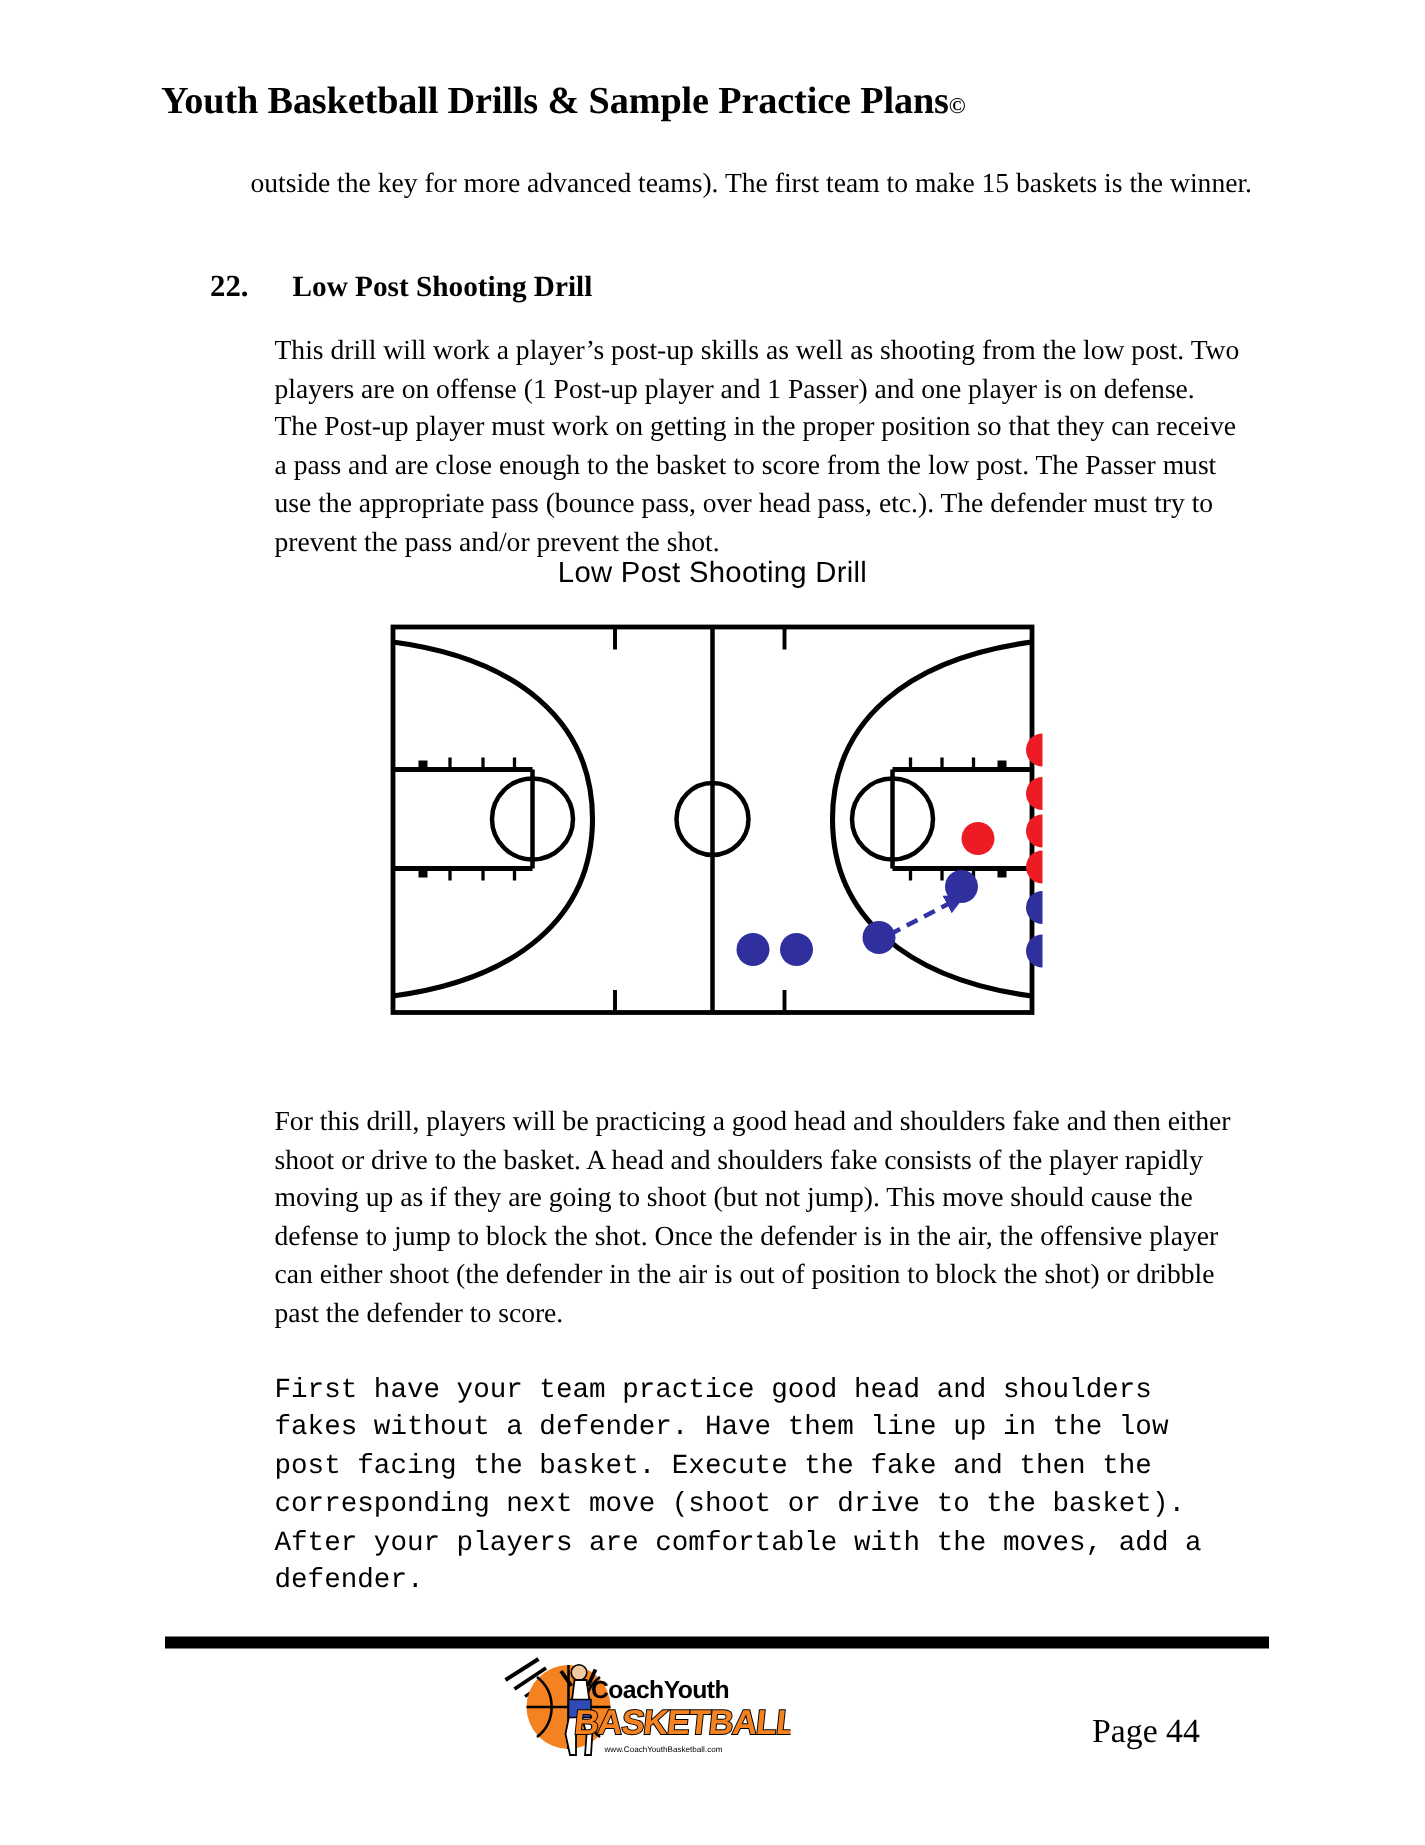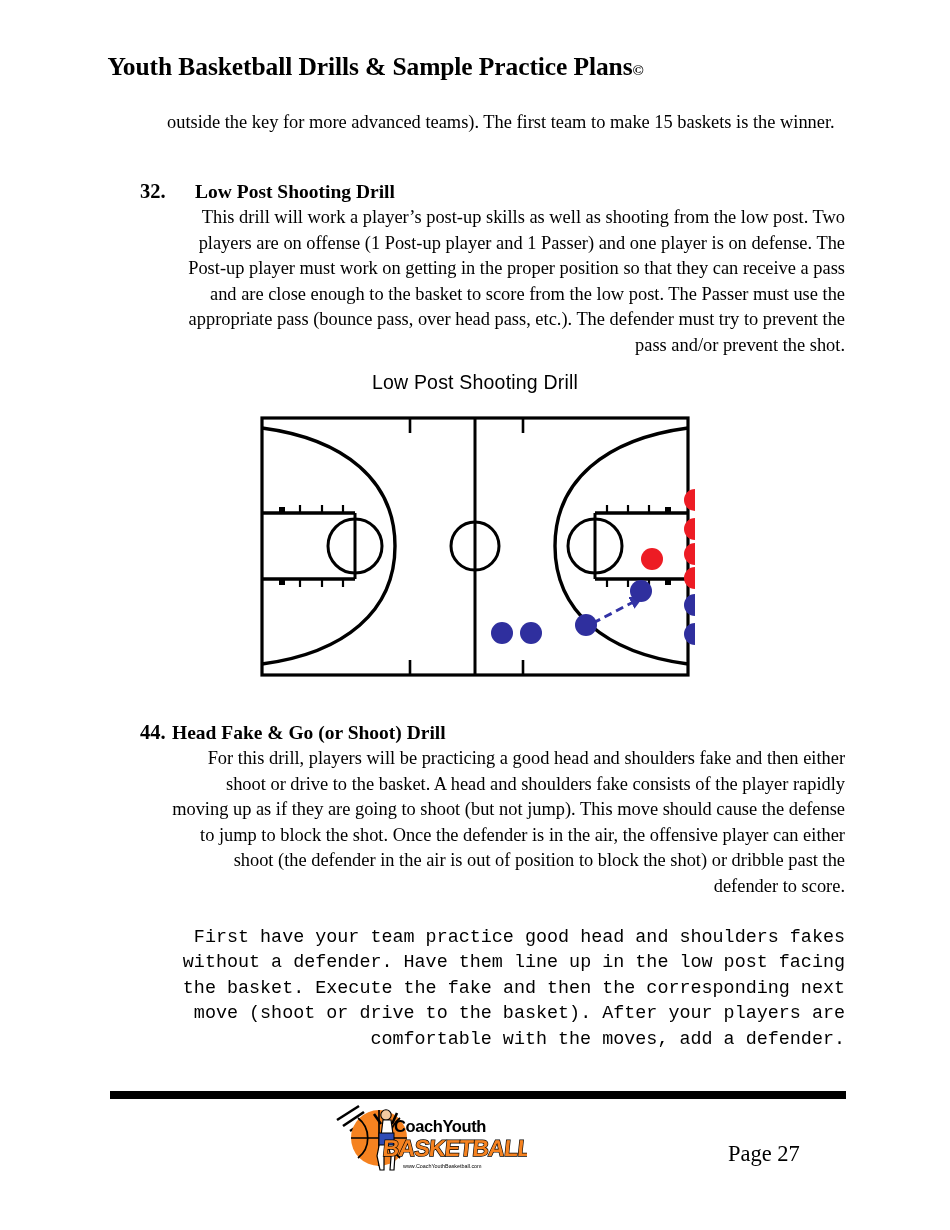--- a/index.html
+++ b/index.html
@@ -63,21 +63,21 @@
   .sec43 .section-heading .num { width: 55px; }
   .sec44 .section-heading .num { width: 32px; }
 
   .section-body {
     margin-left: 27px;
     width: 678px;
     font-size: 18.4px;
     line-height: 25.5px;
     text-align: left;
   }
-  .section-body p { margin: 0; text-align: right; }
+  .section-body p { margin: 16px; }
   .section-body p + p { margin-top: 25.5px; font-family: Liberation Mono, monospace; }
 
   #section-43 { top: 178px; }
   #section-44 { top: 719px; }
 
   
   .diagram {
     position: absolute;
     top: 371px;
     left: 0;
@@ -142,21 +142,21 @@
 <body>
 
 <div class="page-header">
   <span>Youth Basketball Drills &amp; Sample Practice Plans</span><span class="copy">©</span>
 </div>
 
 <div class="lead-para">outside the key for more advanced teams).  The first team to make 15 baskets is the winner.</div>
 
 <div class="section sec43" id="section-43">
   <div class="section-heading">
-    <span class="num">32.</span><span>Low Post Shooting Drill</span>
+    <span class="num">22.</span><span>Low Post Shooting Drill</span>
   </div>
   <div class="section-body">
     <p>This drill will work a player’s post-up skills as well as shooting from the low post.  Two players are on offense (1 Post-up player and 1 Passer) and one player is on defense.  The Post-up player must work on getting in the proper position so that they can receive a pass and are close enough to the basket to score from the low post.  The Passer must use the appropriate pass (bounce pass, over head pass, etc.).  The defender must try to prevent the pass and/or prevent the shot.</p>
   </div>
 </div>
 
 <div class="diagram">
   <div class="diagram-title">Low Post Shooting Drill</div>
   <div class="court-wrap">
     <svg class="court-svg" width="440" height="270" viewBox="0 0 440 270">
@@ -234,23 +234,20 @@
       <circle cx="331" cy="214" r="11" fill="#2F2F9E"></circle>
       <circle cx="440" cy="194" r="11" fill="#2F2F9E"></circle>
       <circle cx="440" cy="223" r="11" fill="#2F2F9E"></circle>
       <circle cx="247" cy="222" r="11" fill="#2F2F9E"></circle>
       <circle cx="276" cy="222" r="11" fill="#2F2F9E"></circle>
     </svg>
   </div>
 </div>
 
 <div class="section sec44" id="section-44">
-  <div class="section-heading">
-    <span class="num">44.</span><span>Head Fake &amp; Go (or Shoot) Drill</span>
-  </div>
   <div class="section-body">
     <p>For this drill, players will be practicing a good head and shoulders fake and then either shoot or drive to the basket.  A head and shoulders fake consists of the player rapidly moving up as if they are going to shoot (but not jump).  This move should cause the defense to jump to block the shot. Once the defender is in the air, the offensive player can either shoot (the defender in the air is out of position to block the shot) or dribble past the defender to score.</p>
     <p>First have your team practice good head and shoulders fakes without a defender.  Have them line up in the low post facing the basket.  Execute the fake and then the corresponding next move (shoot or drive to the basket).  After your players are comfortable with the moves, add a defender.</p>
   </div>
 </div>
 
 <div class="footer-bar"></div>
 
 <div class="footer">
 
@@ -278,14 +275,14 @@
       <rect x="48" y="33" width="15" height="12" fill="#2F4BB5" stroke="#000000" stroke-width="1"></rect>
     </g>
 
     <text x="63" y="32" font-family="Liberation Sans, sans-serif" font-size="16.5" font-weight="bold" fill="#000000" letter-spacing="-0.4">CoachYouth</text>
 
     <text x="57" y="56" font-family="Liberation Sans, sans-serif" font-size="23" font-weight="bold" fill="#F58220" stroke="#000000" stroke-width="1.3" paint-order="stroke" letter-spacing="-0.8" transform="skewX(-6)">BASKETBALL</text>
 
     <text x="72" y="68" font-family="Liberation Sans, sans-serif" font-size="5.4" fill="#000000">www.CoachYouthBasketball.com</text>
   </svg>
 
-  <div class="page-number">Page 27</div>
+  <div class="page-number">Page 44</div>
 </div>
 
 </body></html>

